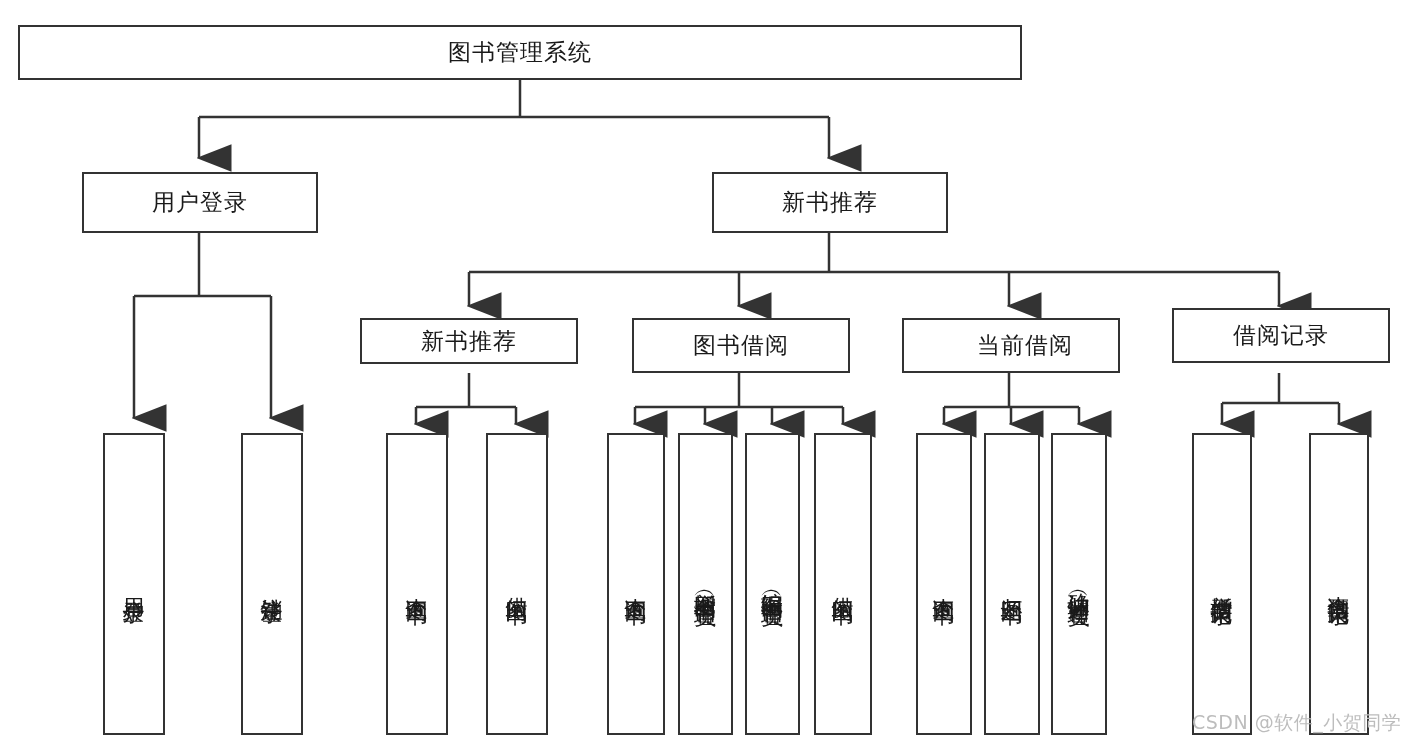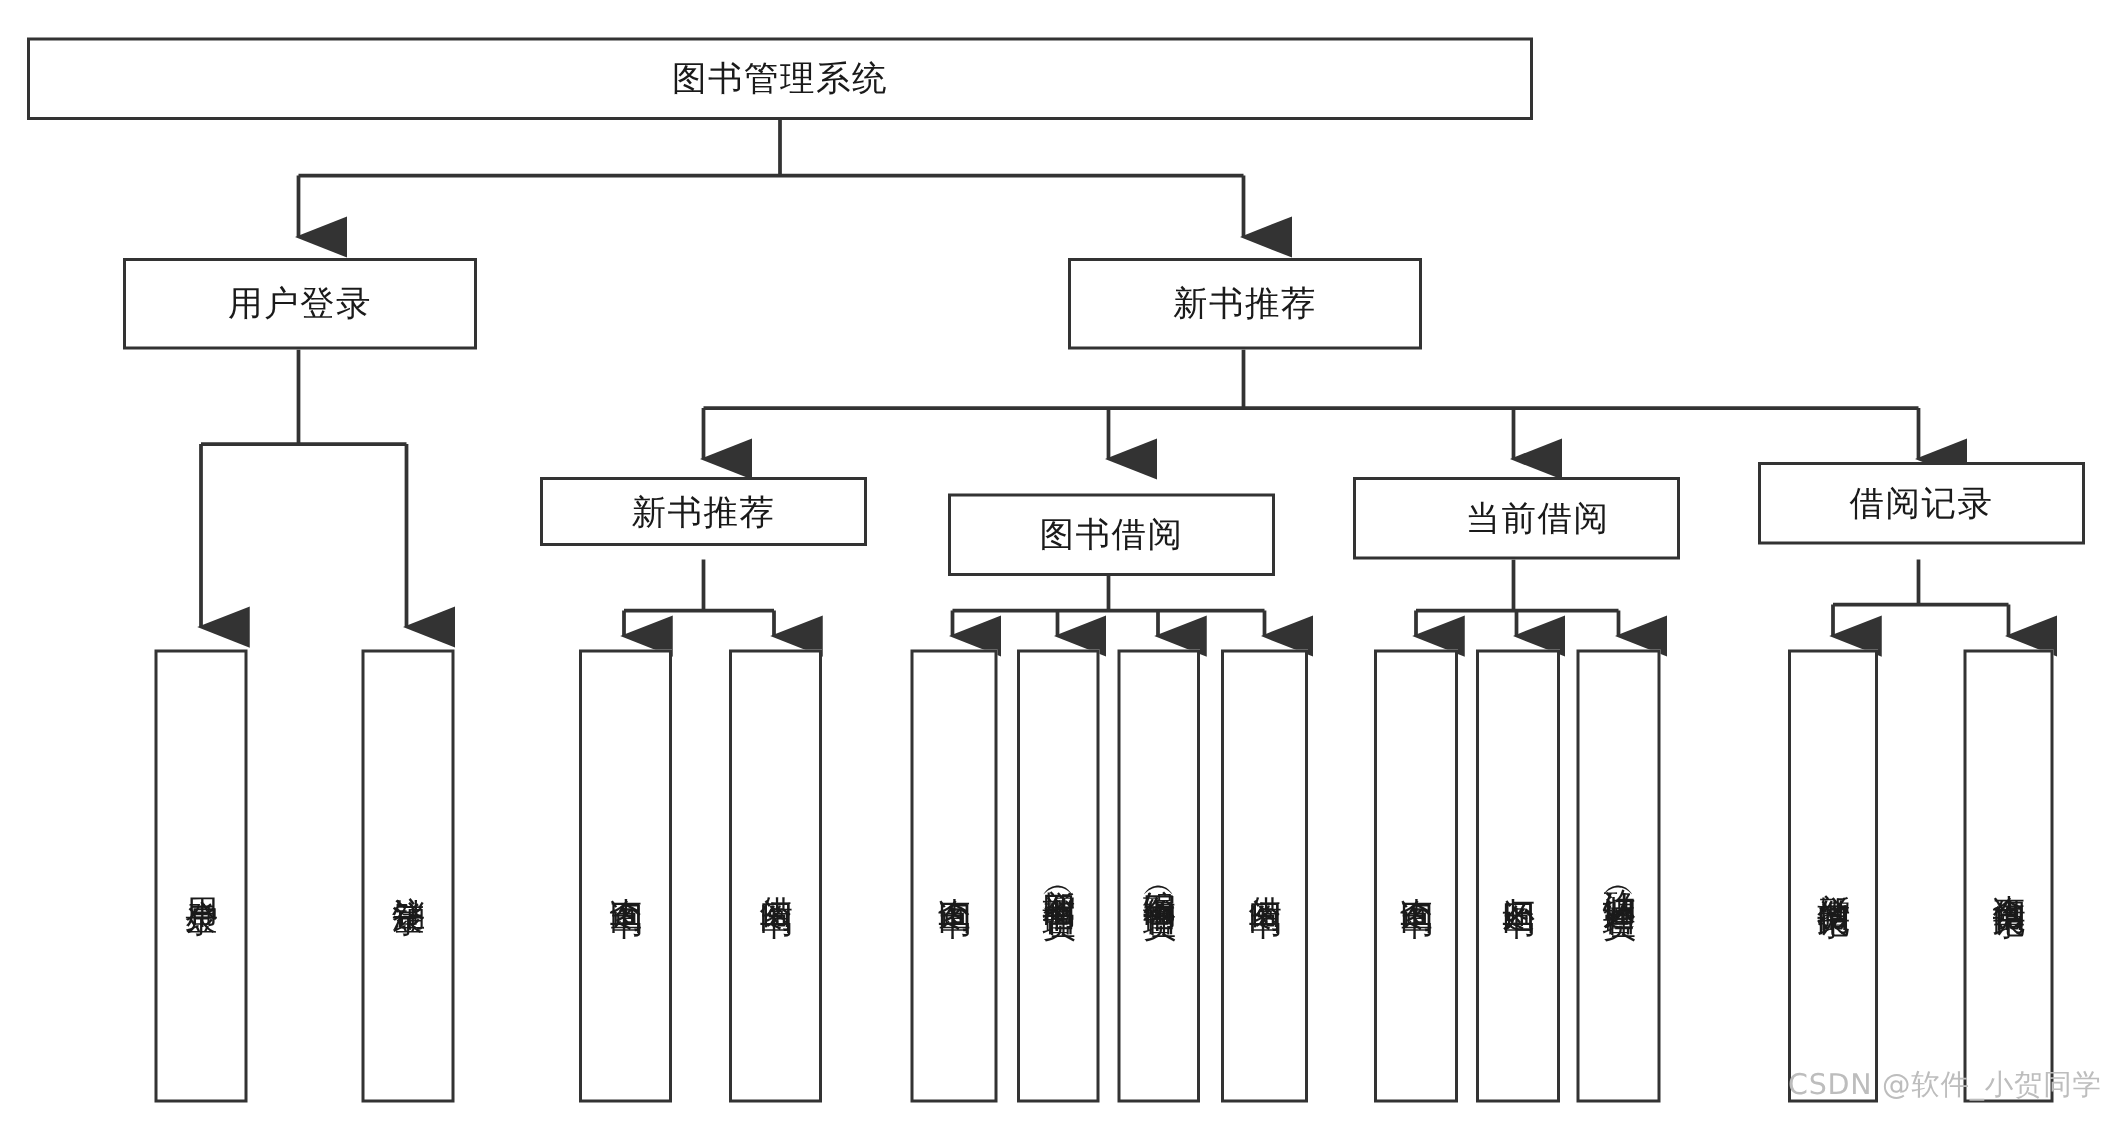--- a/index.html
+++ b/index.html
@@ -127,21 +127,21 @@
   <div class="node h" style="left:82px; top:172px; width:236px; height:61px;">
     <span>用户登录</span>
   </div>
   <div class="node h" style="left:712px; top:172px; width:236px; height:61px;">
     <span>新书推荐</span>
   </div>
 
   <div class="node h" style="left:360px; top:318px; width:218px; height:46px;">
     <span>新书推荐</span>
   </div>
-  <div class="node h" style="left:632px; top:318px; width:218px; height:55px;margin-top:11px;">
+  <div class="node h" style="left:632px; top:318px; width:218px; height:55px;">
     <span>图书借阅</span>
   </div>
   <div class="node h" style="left:902px; top:318px; width:218px; height:55px;padding-left:28px;">
     <span>当前借阅</span>
   </div>
   <div class="node h" style="left:1172px; top:308px; width:218px; height:55px;">
     <span>借阅记录</span>
   </div>
 
   <div class="node v" style="left:103px; top:433px; width:62px; height:302px;">

